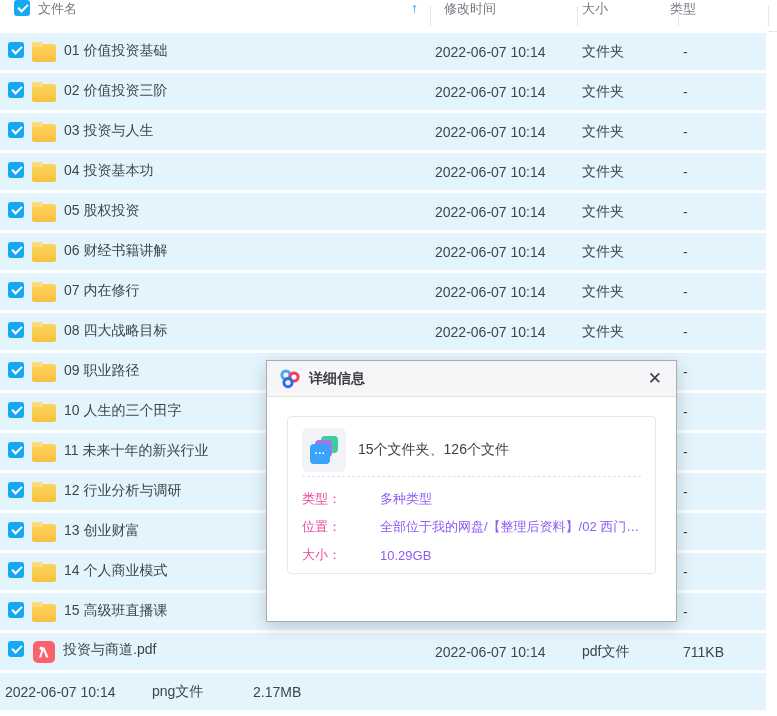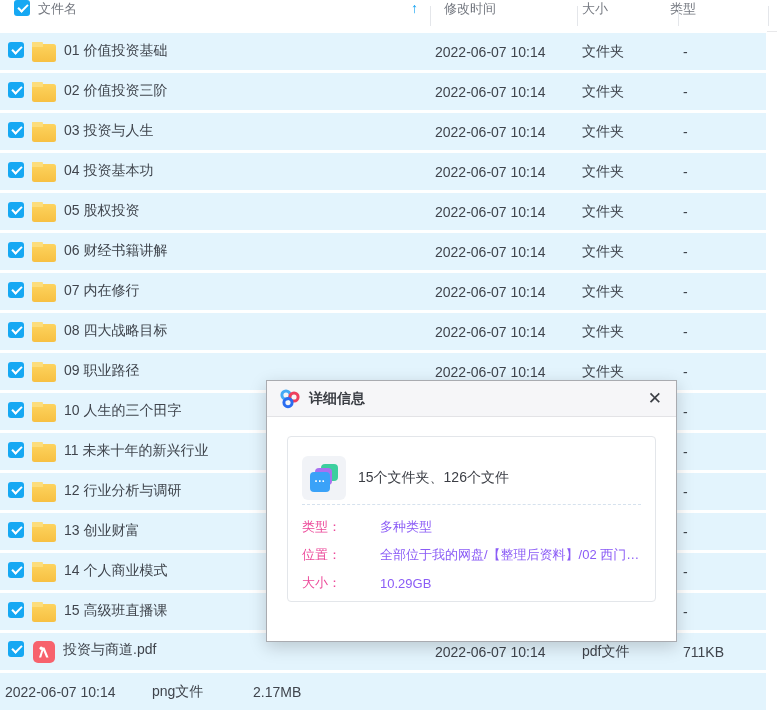--- a/index.html
+++ b/index.html
@@ -34,28 +34,28 @@
   .checkbox::after{content:"";position:absolute;left:3.5px;top:4px;width:8px;height:4px;
     border-left:2px solid #fff;border-bottom:2px solid #fff;transform:rotate(-45deg)}
   
   .ficon{flex:none}
   .ic-folder{width:24px;height:18px;margin-left:8px;margin-top:2px;position:relative;
     background:linear-gradient(180deg,#fdd35e,#f7c042);border-radius:2.5px}
   .ic-folder::before{content:"";position:absolute;top:-3px;left:0;width:11px;height:6px;
     border-radius:2px 3px 0 0;background:#fcdd7c}
   .ic-file{width:22px;height:22px;margin-left:9px}
   
-  #dialog{position:absolute;left:266px;top:380px;width:411px;height:262px;background:#fff;
+  #dialog{position:absolute;left:266px;top:360px;width:411px;height:262px;background:#fff;
     border:1px solid #a9abb0;box-shadow:0 5px 16px rgba(0,0,0,.18);box-sizing:border-box;z-index:5}
   .dlg-head{height:36px;background:#f6f6f8;border-bottom:1px solid #e3e3e6;display:flex;align-items:center;
     padding:0 12px;box-sizing:border-box}
   .dlg-title{margin-left:8px;font-size:14px;font-weight:bold;color:#3a3d43}
   .dlg-close{margin-left:auto;font-size:17px;color:#3c3f45;cursor:pointer;line-height:1;padding:2px}
   .dlg-body{padding:19px 20px 0}
-  .info-box{border:1px solid #e3e6ea;border-radius:4px;padding:19px 14px 4px;box-sizing:border-box}
+  .info-box{border:1px solid #e3e6ea;border-radius:4px;padding:11px 14px 4px;box-sizing:border-box}
   .info-top{display:flex;align-items:center}
   .thumb{width:44px;height:44px;border-radius:6px;background:#f1f3f7;position:relative;flex:none}
   .sq{position:absolute;border-radius:4px}
   .sq-green{width:17px;height:17px;right:8px;top:8px;background:#3ccf9e}
   .sq-purple{width:17px;height:17px;left:13px;top:12px;background:#a871f0}
   .sq-blue{width:20px;height:20px;left:8px;top:16px;background:#3aa2f8}
   .sq-blue::after{content:"···";position:absolute;left:0;right:0;top:1px;text-align:center;
     color:#fff;font-size:11px;font-weight:bold;letter-spacing:0;line-height:16px}
   .summary{margin-left:12px;font-size:14px;color:#3b3e45}
   .dashed{border-top:1px dashed #d6e2ee;margin-top:4px}

